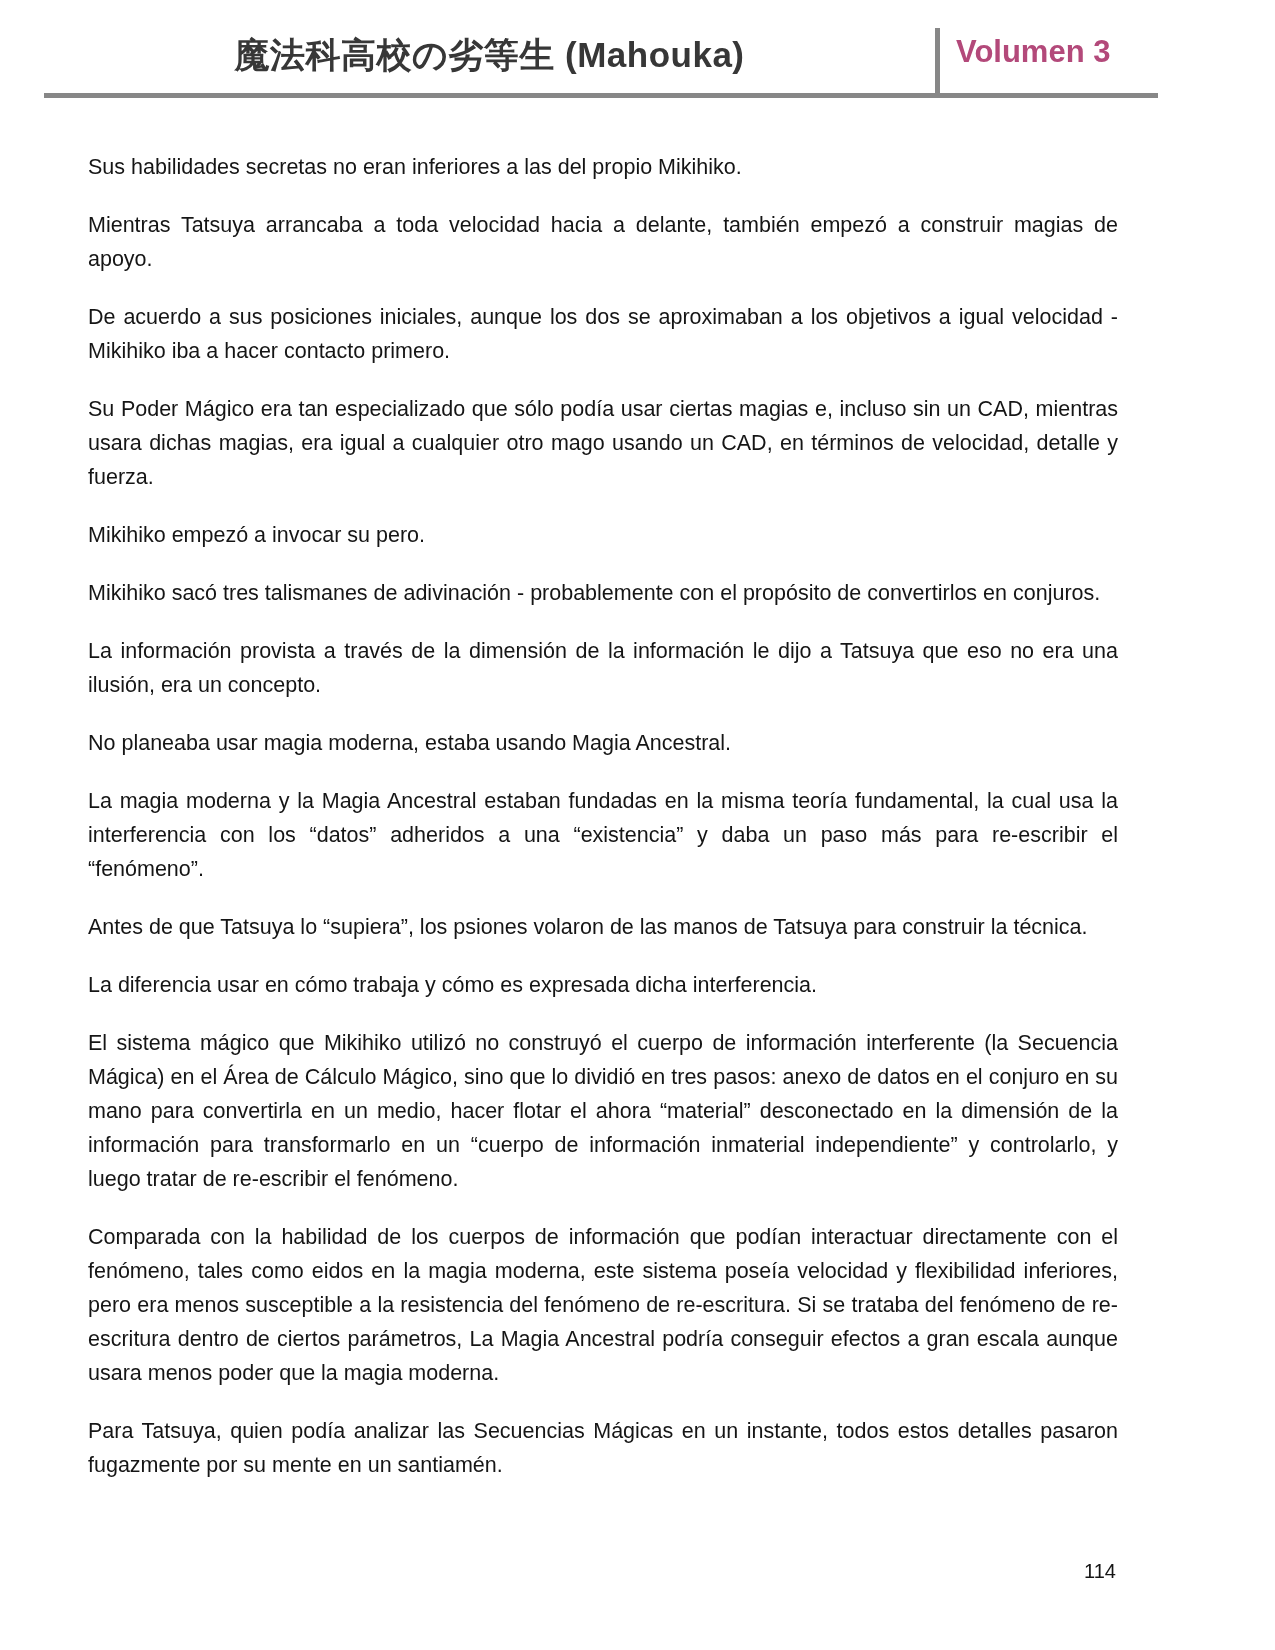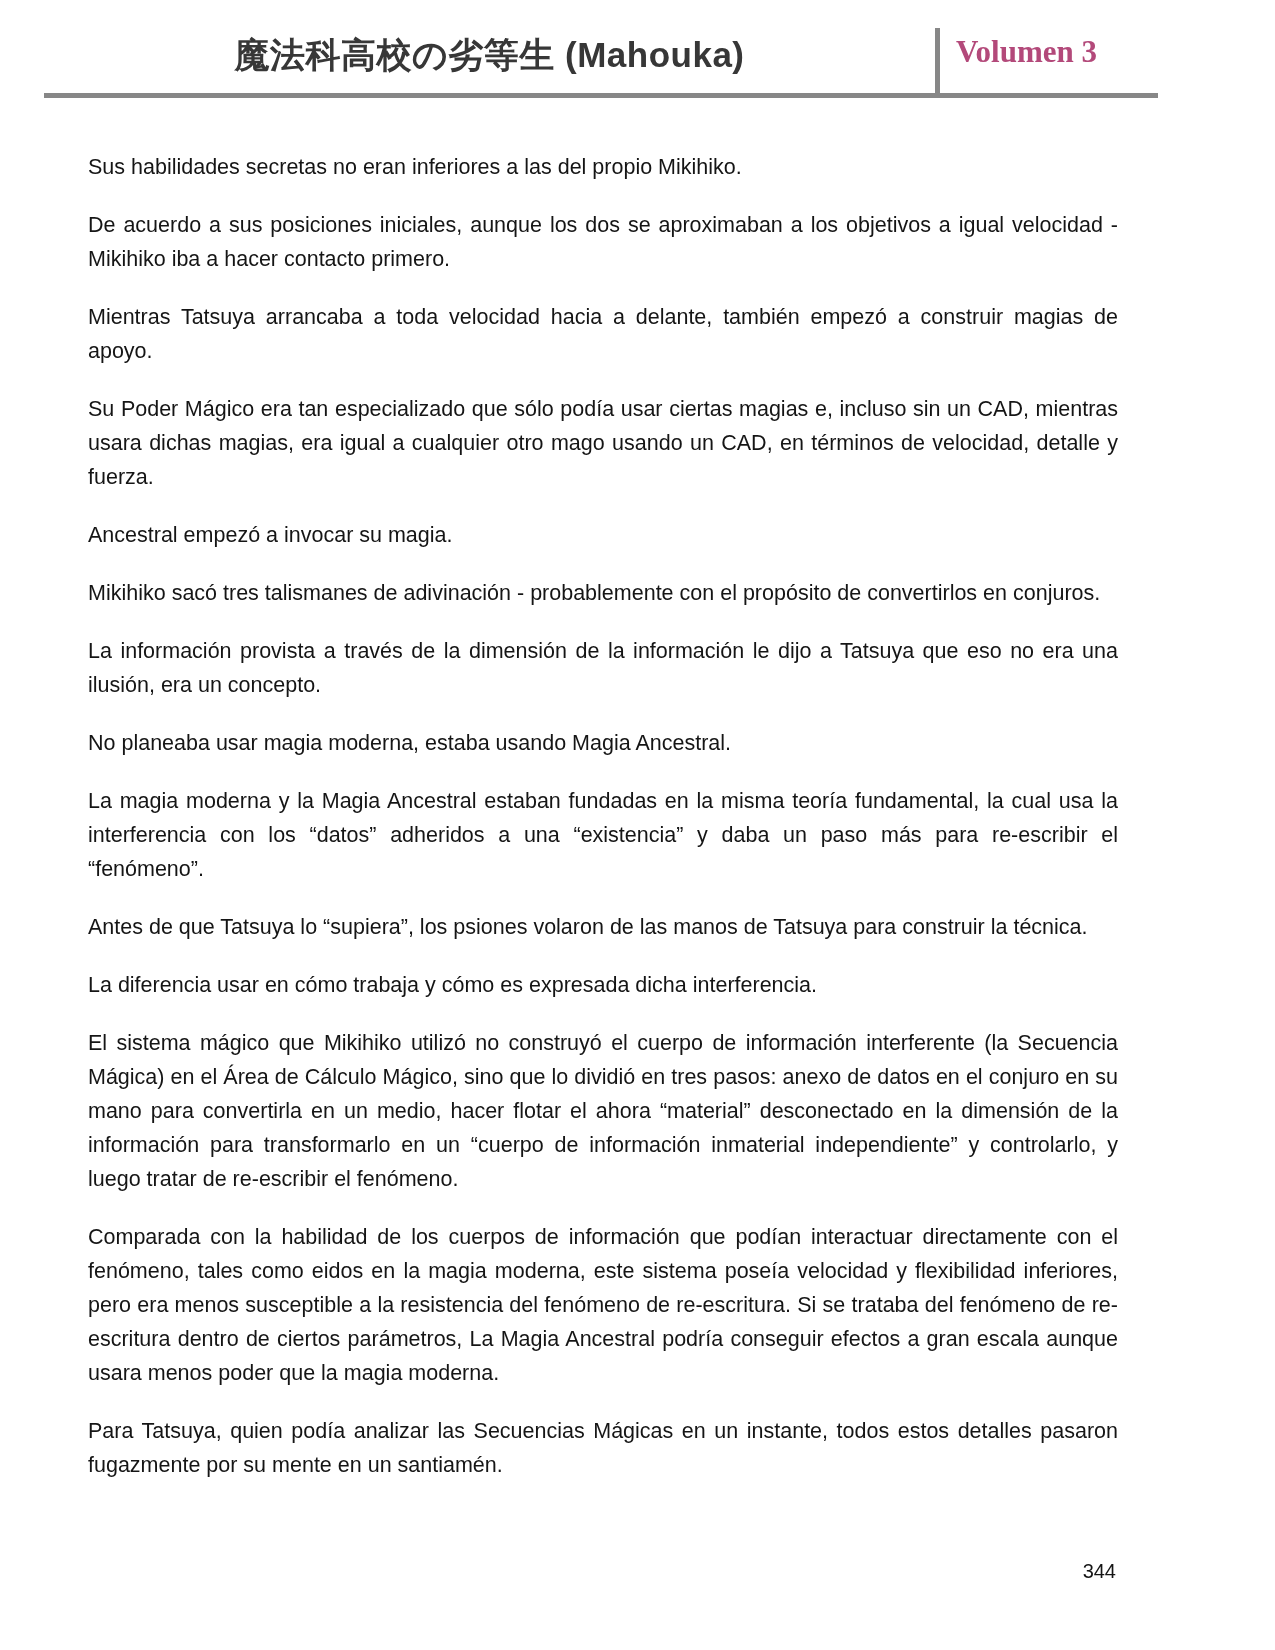--- a/index.html
+++ b/index.html
@@ -35,21 +35,21 @@
   .header-divider {
     width: 5px;
     background: #878787;
     margin-top: 2px;
   }
   .header-volume-cell {
     width: 218px;
     padding: 8px 0 14px 16px;
   }
   .header-volume {
-    font-family: Liberation Serif, serif;
+    font-family: Liberation Sans, sans-serif;
     font-size: 31px;
     font-weight: bold;
   }
   
   .content {
     margin: 52px 88px 0 88px;
   }
   .content p {
     font-size: 21.5px;
     line-height: 34px;
@@ -76,30 +76,30 @@
       <span class="header-title">魔法科高校の劣等生 (Mahouka)</span>
     </div>
     <div class="header-divider" style="background: rgb(135, 135, 135);"></div>
     <div class="header-volume-cell">
       <span class="header-volume" style="color: rgb(179, 73, 122);">Volumen 3</span>
     </div>
   </div>
 
   <div class="content">
     <p>Sus habilidades secretas no eran inferiores a las del propio Mikihiko.</p>
+    <p>Mientras Tatsuya arrancaba a toda velocidad hacia a delante, también empezó a construir magias de apoyo.</p>
     <p>De acuerdo a sus posiciones iniciales, aunque los dos se aproximaban a los objetivos a igual velocidad - Mikihiko iba a hacer contacto primero.</p>
-    <p>Mientras Tatsuya arrancaba a toda velocidad hacia a delante, también empezó a construir magias de apoyo.</p>
     <p>Su Poder Mágico era tan especializado que sólo podía usar ciertas magias e, incluso sin un CAD, mientras usara dichas magias, era igual a cualquier otro mago usando un CAD, en términos de velocidad, detalle y fuerza.</p>
-    <p>Ancestral empezó a invocar su magia.</p>
+    <p>Mikihiko empezó a invocar su pero.</p>
     <p>Mikihiko sacó tres talismanes de adivinación - probablemente con el propósito de convertirlos en conjuros.</p>
     <p>La información provista a través de la dimensión de la información le dijo a Tatsuya que eso no era una ilusión, era un concepto.</p>
     <p>No planeaba usar magia moderna, estaba usando Magia Ancestral.</p>
     <p>La magia moderna y la Magia Ancestral estaban fundadas en la misma teoría fundamental, la cual usa la interferencia con los “datos” adheridos a una “existencia” y daba un paso más para re-escribir el “fenómeno”.</p>
     <p>Antes de que Tatsuya lo “supiera”, los psiones volaron de las manos de Tatsuya para construir la técnica.</p>
     <p>La diferencia usar en cómo trabaja y cómo es expresada dicha interferencia.</p>
     <p>El sistema mágico que Mikihiko utilizó no construyó el cuerpo de información interferente (la Secuencia Mágica) en el Área de Cálculo Mágico, sino que lo dividió en tres pasos: anexo de datos en el conjuro en su mano para convertirla en un medio, hacer flotar el ahora “material” desconectado en la dimensión de la información para transformarlo en un “cuerpo de información inmaterial independiente” y controlarlo, y luego tratar de re-escribir el fenómeno.</p>
     <p>Comparada con la habilidad de los cuerpos de información que podían interactuar directamente con el fenómeno, tales como eidos en la magia moderna, este sistema poseía velocidad y flexibilidad inferiores, pero era menos susceptible a la resistencia del fenómeno de re-escritura. Si se trataba del fenómeno de re-escritura dentro de ciertos parámetros, La Magia Ancestral podría conseguir efectos a gran escala aunque usara menos poder que la magia moderna.</p>
     <p>Para Tatsuya, quien podía analizar las Secuencias Mágicas en un instante, todos estos detalles pasaron fugazmente por su mente en un santiamén.</p>
   </div>
 
-  <div class="footer">344</div>
+  <div class="footer">114</div>
 
 </div>
 
 </body></html>

